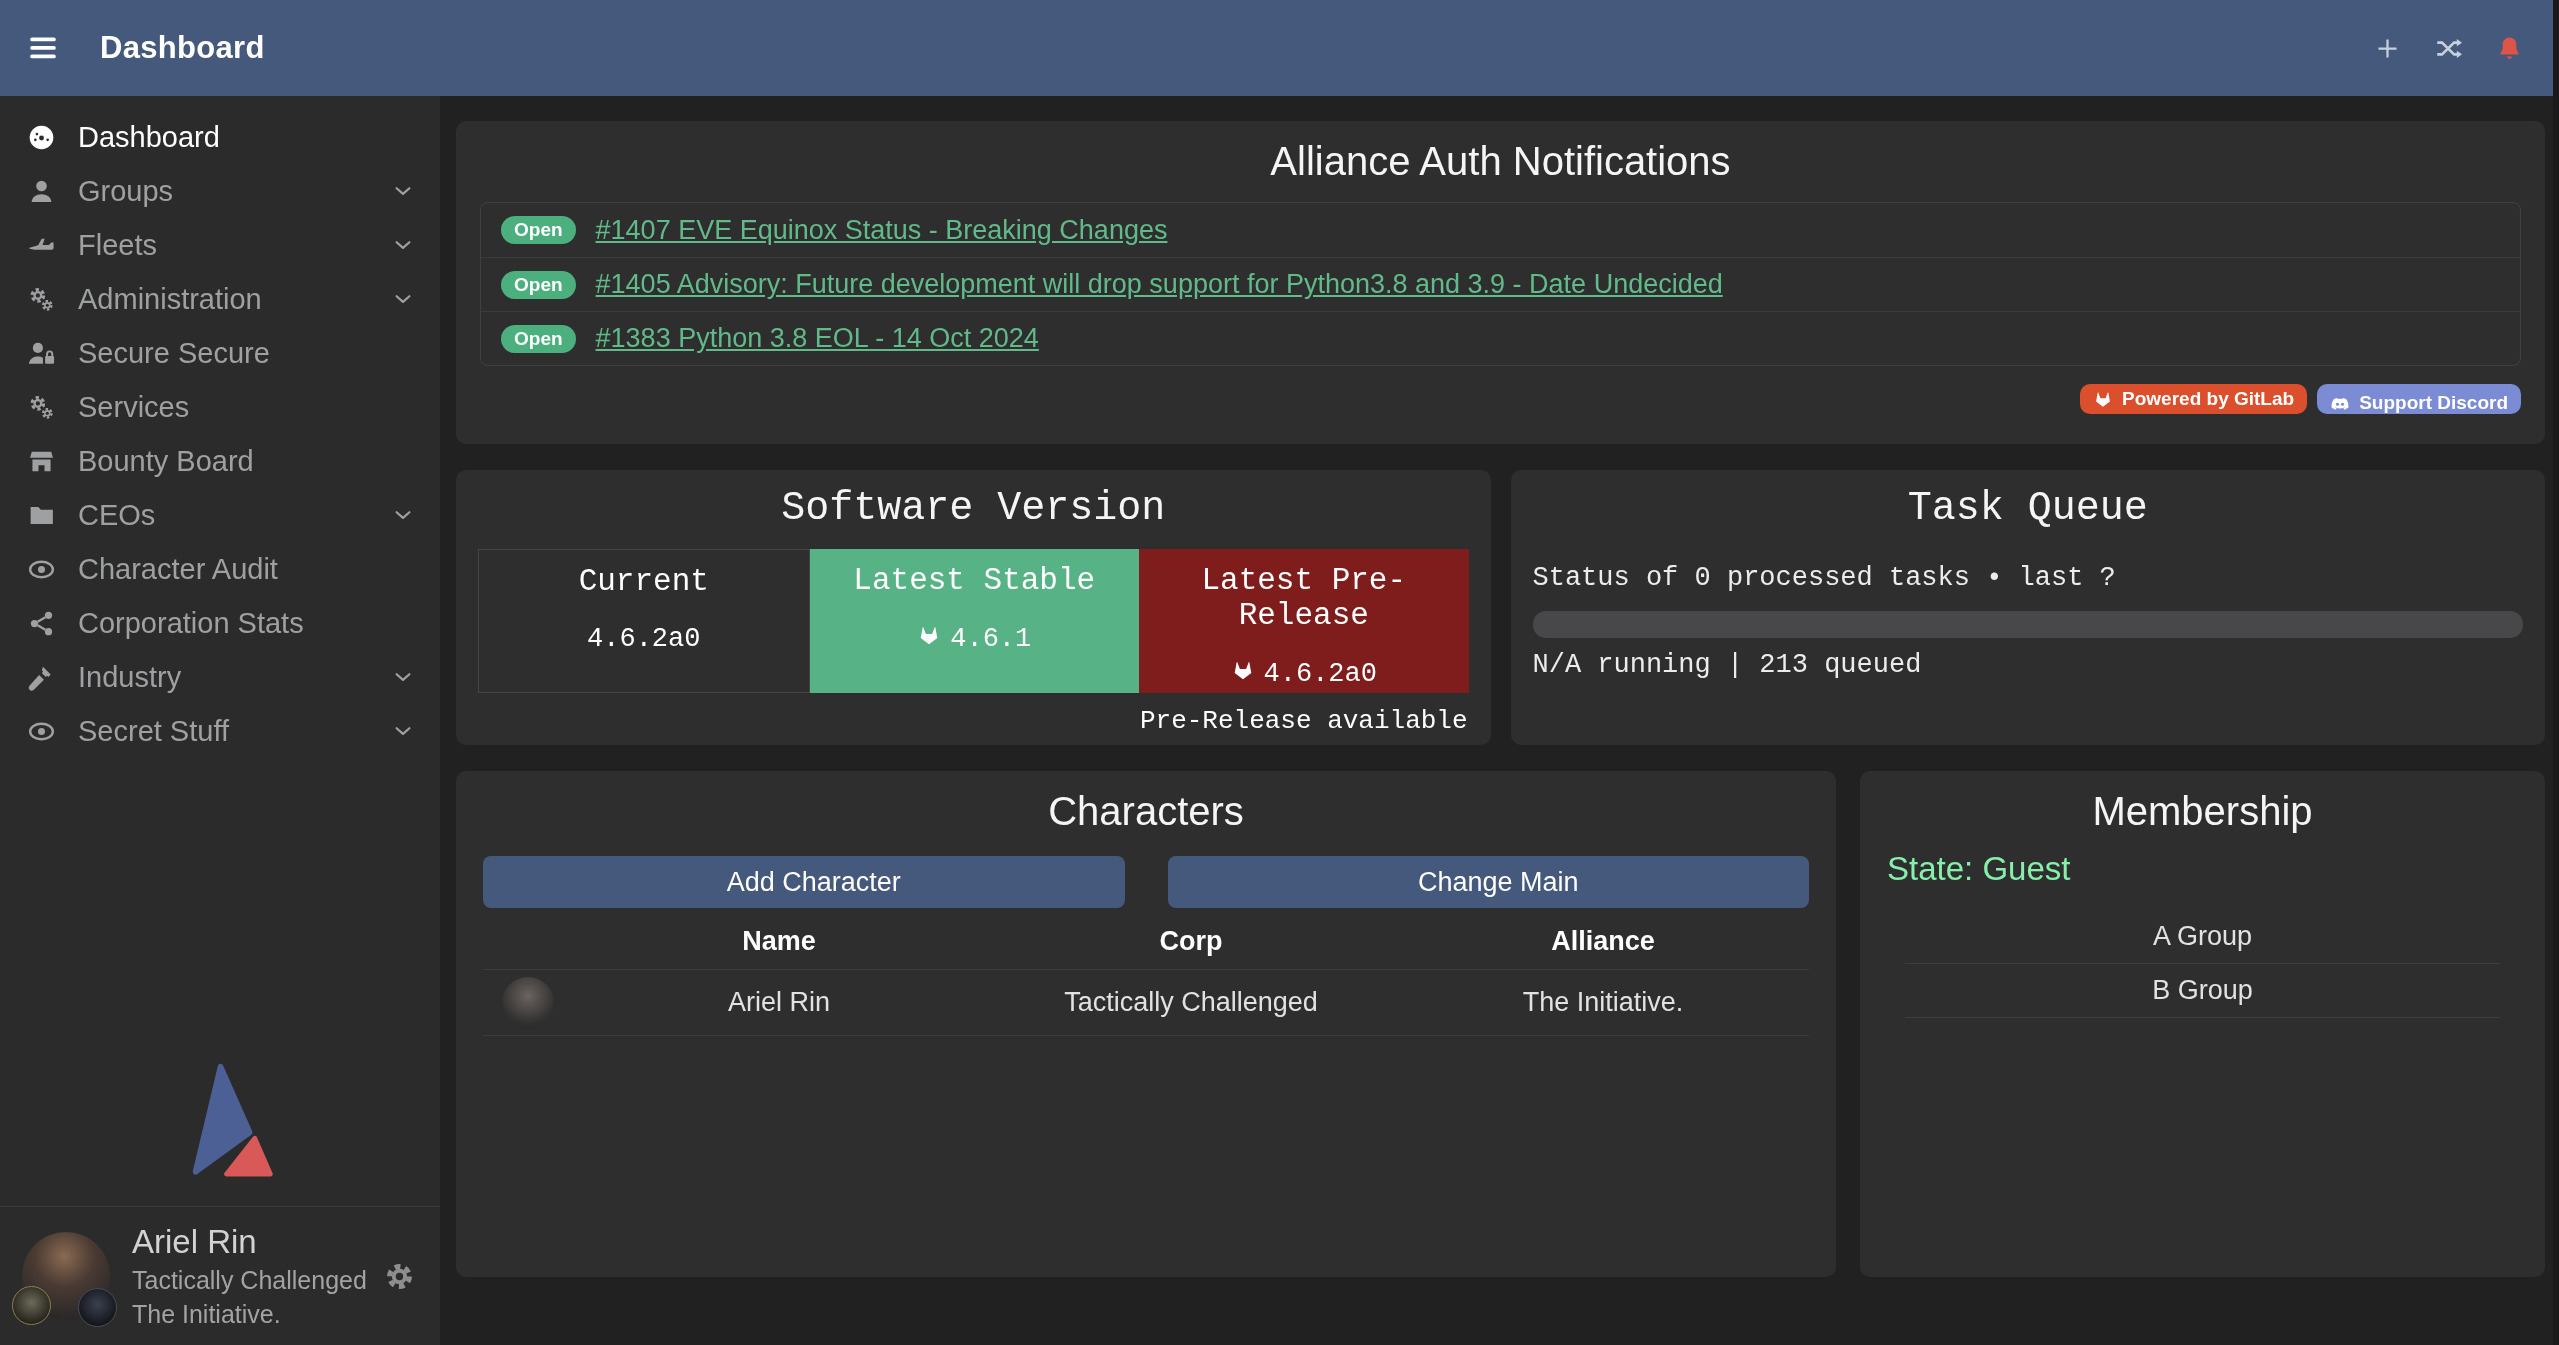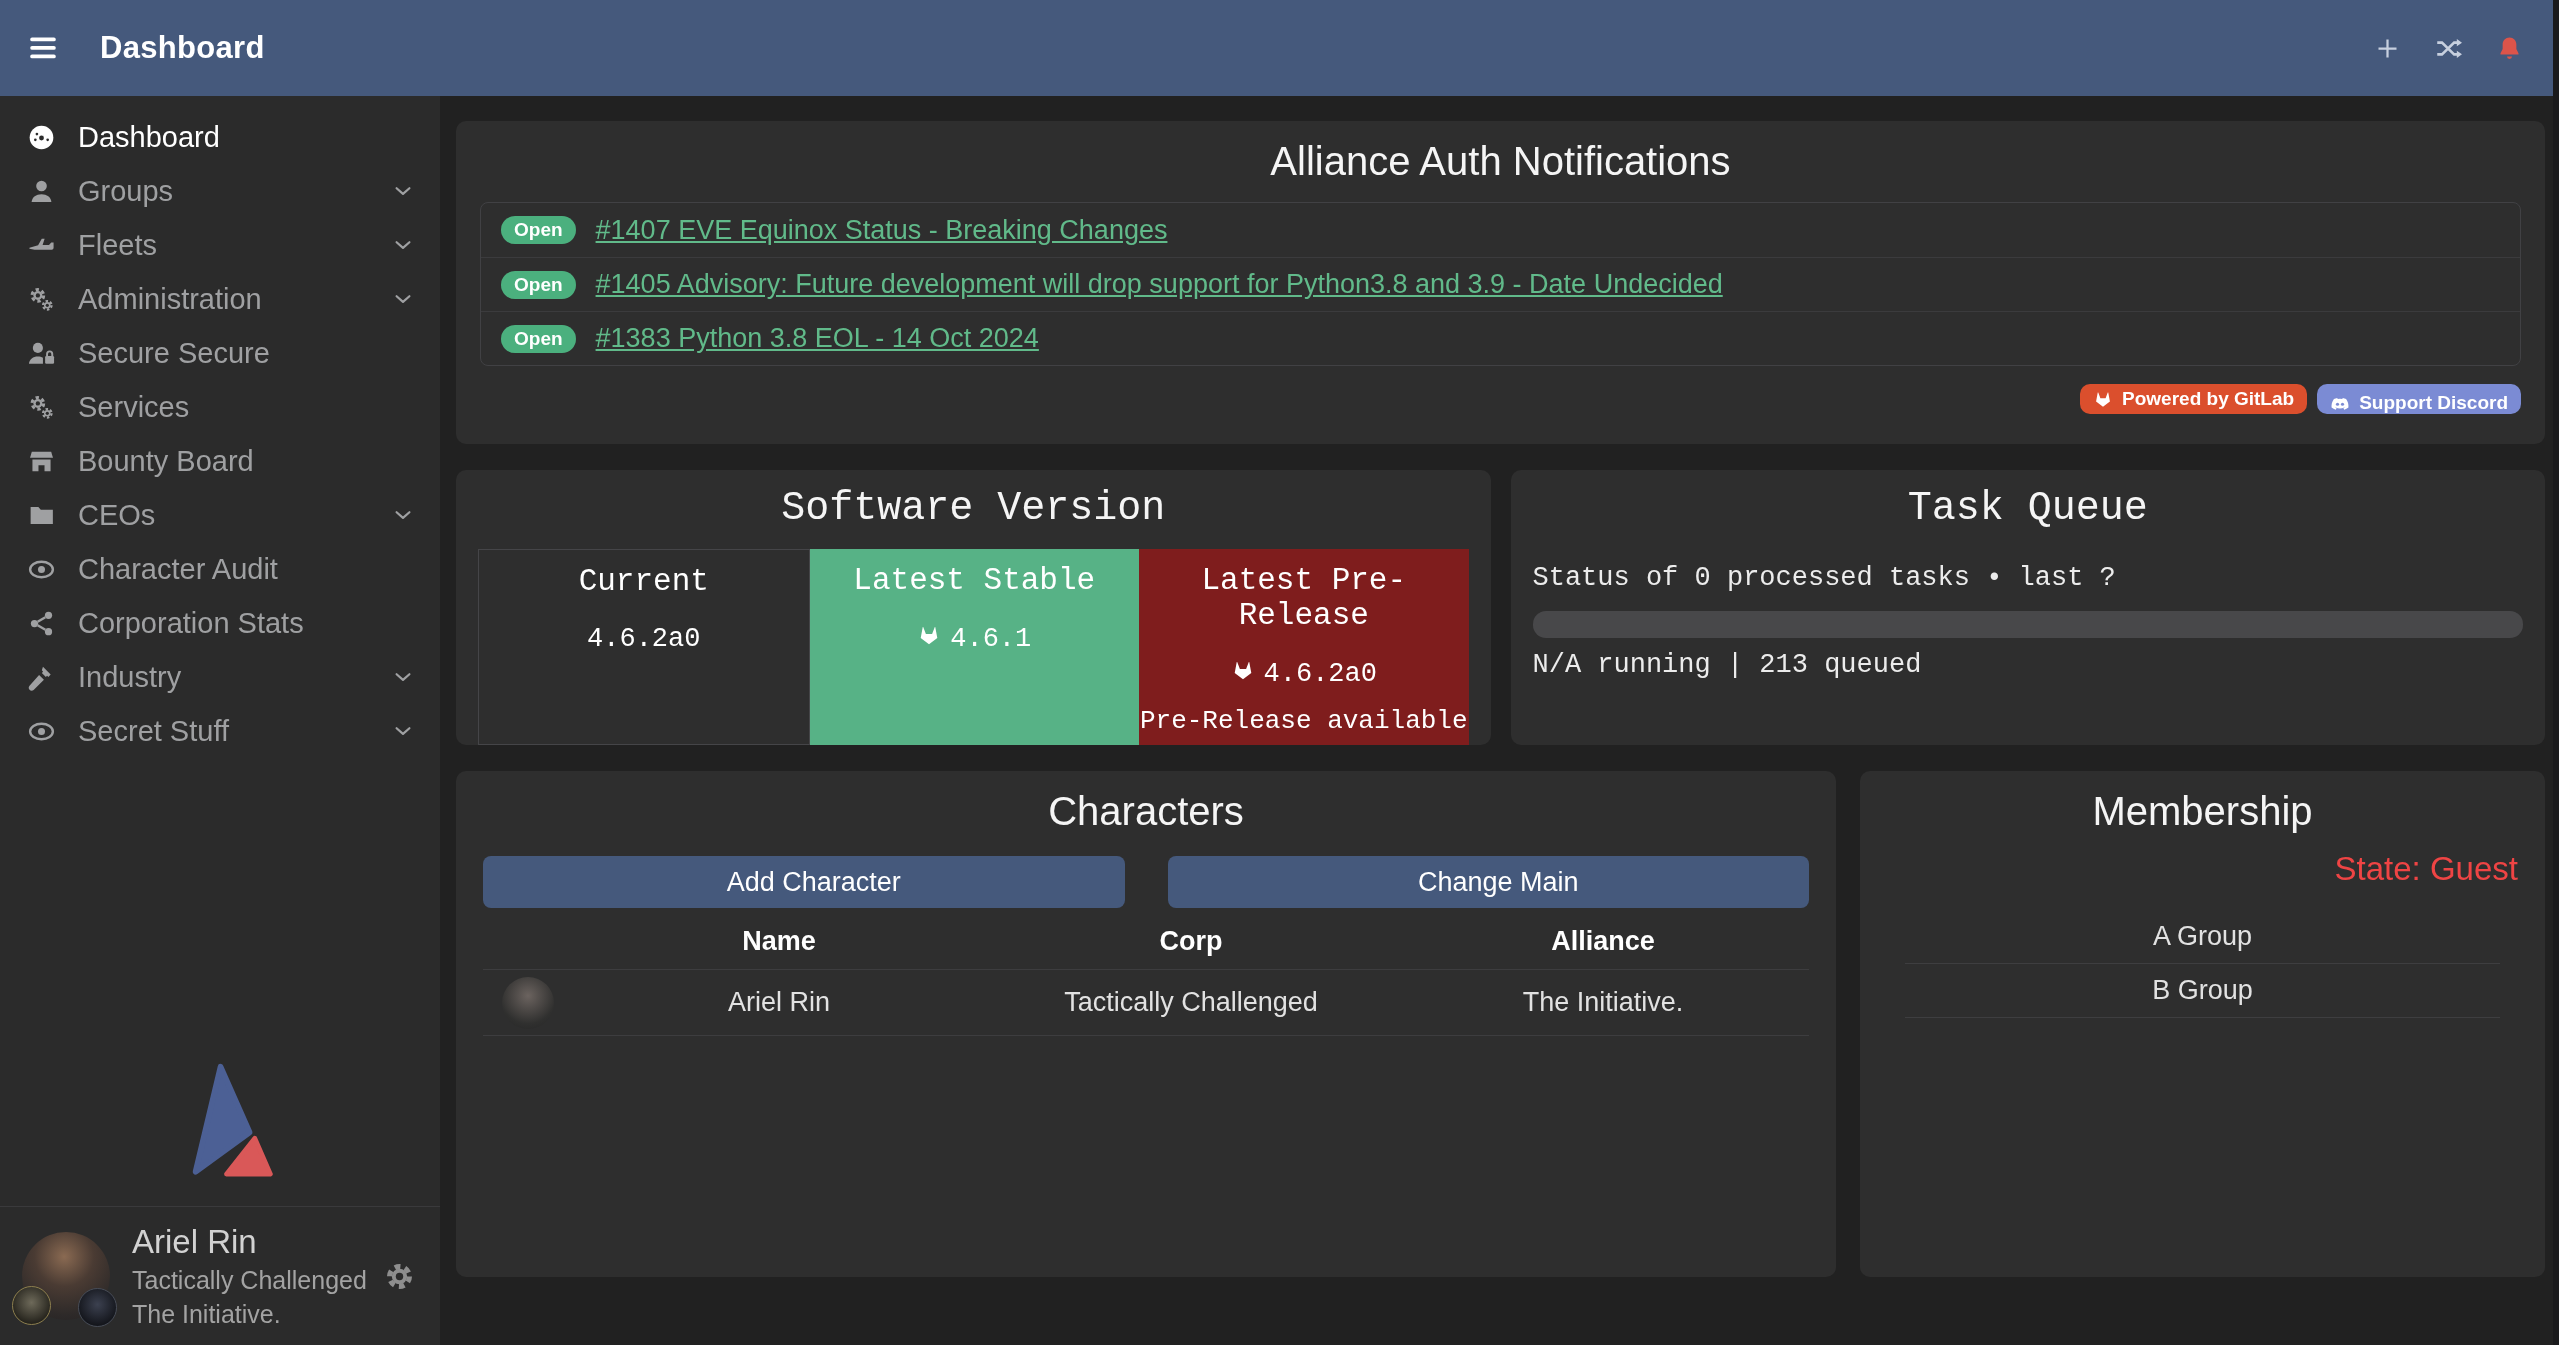--- a/index.html
+++ b/index.html
@@ -65,21 +65,21 @@
                 display:inline-flex; align-items:center; border-radius:14px; flex:0 0 auto; }
   .notif-link { font-size:27px; text-decoration:underline; cursor:pointer; }
   .notif-badges { display:flex; justify-content:flex-end; gap:10px; margin-top:18px; }
   .fbadge { display:inline-flex; align-items:center; gap:9px; height:30px; padding:0 13px;
             border-radius:10px; color:#fff; font-weight:700; font-size:19px; cursor:pointer; }
   .fbadge svg { width:20px; height:20px; }
 
   .row2 { display:grid; grid-template-columns:1fr 1fr; gap:20px;font-family:Liberation Mono, monospace; }
   .row2 .panel { height:275px; padding:16px 22px 0; }
   .sv-cells { display:flex; margin-top:18px; }
-  .sv-cell { flex:1; height:196px; text-align:center; padding-top:14px; color:#fff; }
+  .sv-cell { flex:1; height:144px; text-align:center; padding-top:14px; color:#fff; }
   .sv-cell.current { border:1px solid #454548; }
   .sv-name { font-size:31px; }
   .sv-ver { font-size:27px; margin-top:25px; display:flex; justify-content:center;
             align-items:center; gap:9px; }
   .sv-ver svg { width:24px; height:24px; }
   .sv-note { font-size:26px; margin-top:16px; }
 
   .tq-status { font-size:27px; margin-top:32px; color:#ececec; }
   .tq-bar { height:27px; border-radius:13px; background:#48484a; margin-top:18px; overflow:hidden; }
   .tq-fill { height:100%; width:0%; }
@@ -92,21 +92,21 @@
               font-family:inherit; cursor:pointer;padding-left:20px; }
   .char-table { margin-top:6px; }
   .char-hrow, .char-row { display:grid; grid-template-columns:90px 1fr 1fr 1fr; align-items:center; }
   .char-hrow { height:56px; border-bottom:1px solid #3d3d3f; }
   .char-h { font-weight:700; font-size:27px; text-align:center; color:#fff; }
   .char-row { height:66px; border-bottom:1px solid #3d3d3f; }
   .char-avatar { width:52px; height:52px; border-radius:50%; margin:0 auto;
       background:radial-gradient(circle at 50% 36%, #6b635f, #30302f 66%, #242425); }
   .char-cell { font-size:27px; text-align:center; color:#e2e2e2; }
 
-  .mem-state { font-size:33px; text-align:right; margin-top:16px; color:#ef4444; }
+  .mem-state { font-size:33px; text-align:left; margin-top:16px; color:#86efac; }
   .mem-list { margin-top:22px; padding:0 18px; }
   .mem-row { height:54px; display:flex; align-items:center; justify-content:center;
              font-size:27px; color:#e2e2e2; border-bottom:1px solid #3e3e40; }
 
   .scroll-strip { position:absolute; top:0; right:0; width:6px; height:100%;
                   background:#1a1a1c; }
 </style>
 </head>
 <body>
 

